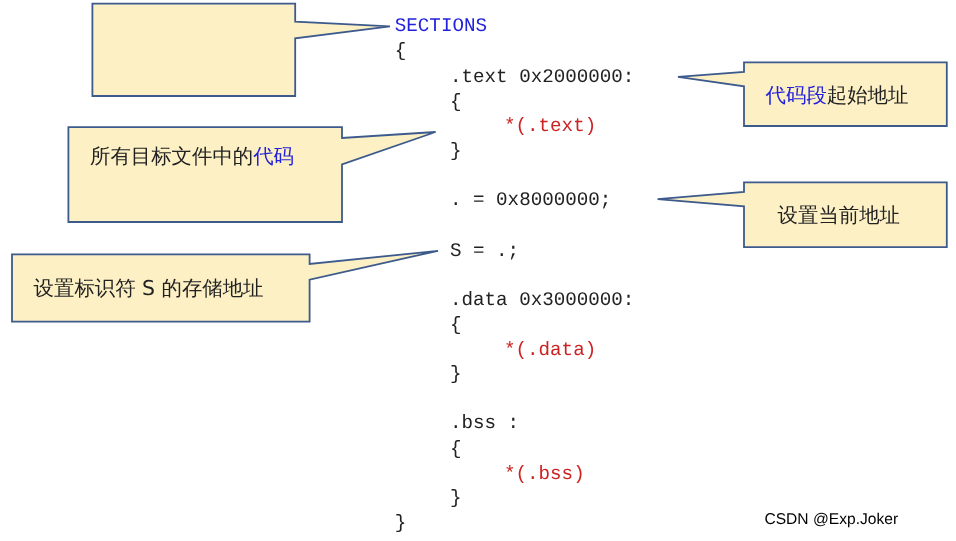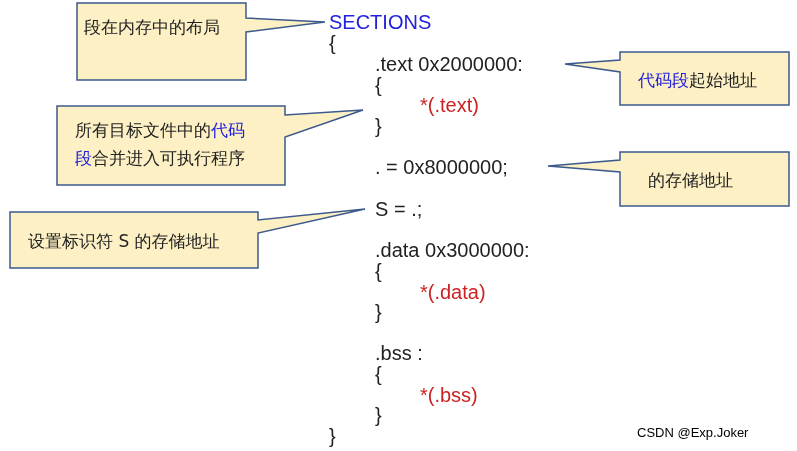--- a/index.html
+++ b/index.html
@@ -1,19 +1,19 @@
 <!DOCTYPE html>
 <html><head>
 <meta charset="utf-8">
 <style>
   html, body { margin:0; padding:0; background:#ffffff; }
   body { width:797px; height:451px; position:relative; overflow:hidden;
          font-family:"DejaVu Sans", sans-serif; }
   #callouts { position:absolute; left:0; top:0; width:797px; height:451px; }
-  .code { position:absolute; font-family:Liberation Sans, sans-serif; font-size:20px;
+  .code { position:absolute; font-family:Liberation Mono, monospace; font-size:16px;
           color:#222222; white-space:pre; line-height:21px; }
   .kw { color:#2222dd; }
   .red { color:#cc2222; }
   .ctext { position:absolute; font-size:17px; color:#222; line-height:28px; white-space:nowrap; }
   .blue { color:#2222dd; }
   .wm { position:absolute; left:637px; top:425px; font-family:"Liberation Sans", sans-serif;
         font-size:13px; color:#000000; }
 </style>
 </head>
 <body>
@@ -25,38 +25,36 @@
   <path d="M57,106 L285,106 L285,115 L363,110 L285,137 L285,185 L57,185 Z" fill="#fdf0c4" stroke="#3d5a8c" stroke-width="1.5"></path>
 
   <path d="M10,212 L258,212 L258,220 L365,209 L258,233 L258,268 L10,268 Z" fill="#fdf0c4" stroke="#3d5a8c" stroke-width="1.5"></path>
 
   <path d="M620,52 L789,52 L789,105 L620,105 L620,72 L565,64 L620,60 Z" fill="#fdf0c4" stroke="#3d5a8c" stroke-width="1.5"></path>
 
   <path d="M620,152 L789,152 L789,206 L620,206 L620,172 L548,166 L620,160 Z" fill="#fdf0c4" stroke="#3d5a8c" stroke-width="1.5"></path>
 </svg>
 
 <div class="ctext" style="left:84px; top:13px;">
-  <div>段在内存中的布局</div>
 </div>
 
-<div class="ctext" style="left:75px; top:117px;font-family:Liberation Serif, serif;">
+<div class="ctext" style="left:75px; top:117px;">
   <div><span>所有目标文件中的</span><span class="blue">代码</span></div>
-  <div><span class="blue">段</span><span>合并进入可执行程序</span></div>
 </div>
 
 <div class="ctext" style="left:28px; top:227px;text-align:center;">
   <span>设置标识符 S 的存储地址</span>
 </div>
 
 <div class="ctext" style="left:638px; top:66px;text-align:right;">
   <span class="blue">代码段</span><span>起始地址</span>
 </div>
 
 <div class="ctext" style="left:648px; top:166px;">
-  <span>的存储地址</span>
+  <span>设置当前地址</span>
 </div>
 
 <div class="code kw" style="left:329px; top:12px;">SECTIONS</div>
 <div class="code" style="left:329px; top:33px;">{</div>
 
 <div class="code" style="left:375px; top:54px;">.text 0x2000000:</div>
 <div class="code" style="left:375px; top:75px;">{</div>
 <div class="code red" style="left:420px; top:95px;">*(.text)</div>
 <div class="code" style="left:375px; top:116px;">}</div>
 

